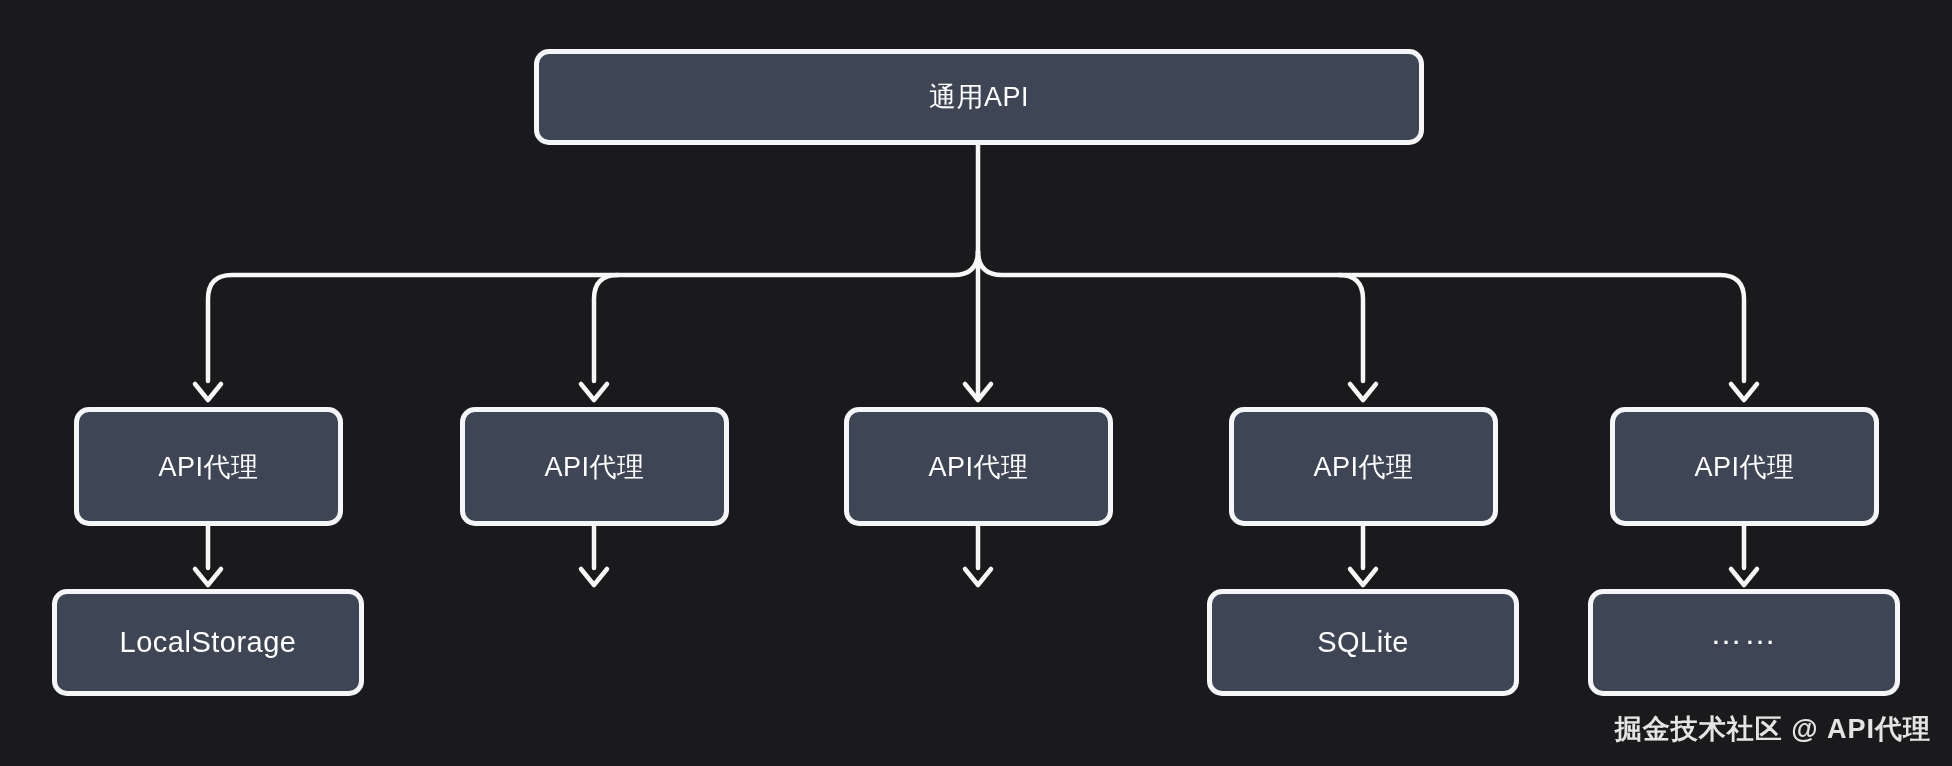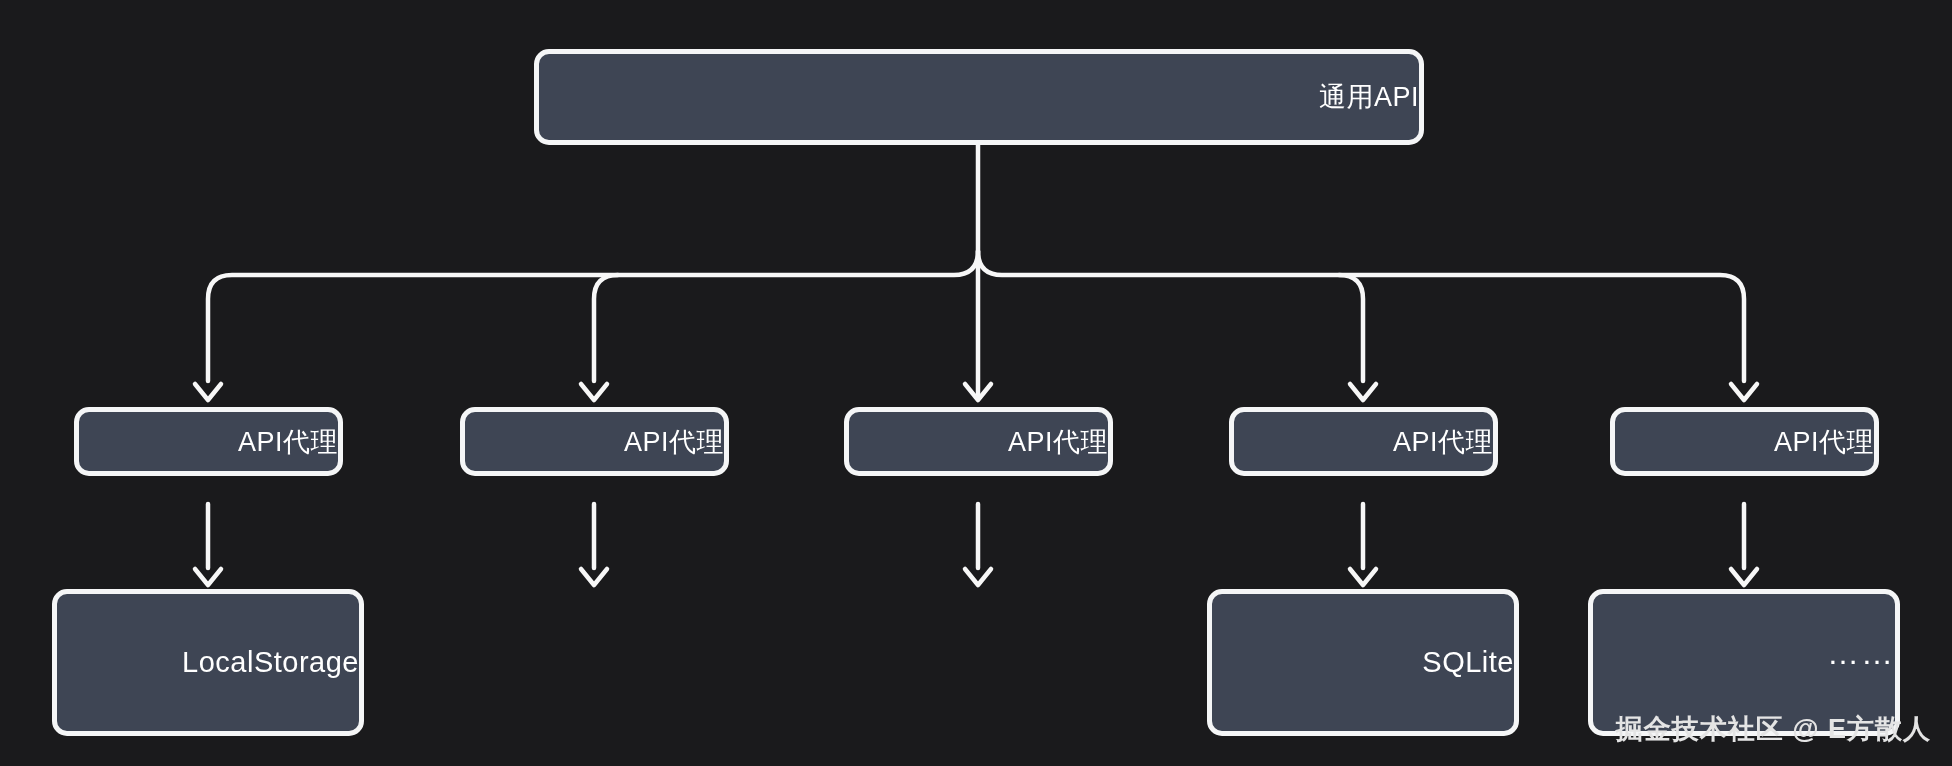--- a/index.html
+++ b/index.html
@@ -11,33 +11,33 @@
     font-family:"Liberation Sans","DejaVu Sans",sans-serif;
   }
   .stage{position:absolute;inset:0;width:1952px;height:766px;}
   svg.connectors{position:absolute;left:0;top:0;}
   .node{
     position:absolute;
     box-sizing:border-box;
     background:#3e4554;
     border:5px solid #f5f6f7;
     border-radius:15px;
-    display:flex;align-items:center;justify-content:flex-end;
+    display:flex;align-items:center;justify-content:center;
     color:#ffffff;
   }
   .node-root{
     left:534px;top:49px;width:890px;height:96px;
     font-size:27px;letter-spacing:0.5px;
   }
   .node-mid{
-    top:407px;width:269px;height:69px;
+    top:407px;width:269px;height:119px;
     font-size:27px;letter-spacing:0.5px;
   }
   .node-bottom{
-    top:589px;width:312px;height:147px;
+    top:589px;width:312px;height:107px;
     font-size:29px;letter-spacing:0.5px;
   }
   .c1{left:74px;}  .c1b{left:52px;}
   .c2{left:460px;} .c2b{left:438px;}
   .c3{left:844px;} .c3b{left:822px;}
   .c4{left:1229px;}.c4b{left:1207px;}
   .c5{left:1610px;}.c5b{left:1588px;}
   .node-label{white-space:nowrap;}
   .dots{transform:translateY(-9px);font-size:32px;letter-spacing:2px;}
   .watermark{
@@ -109,14 +109,14 @@
   <div class="node node-bottom c1b">
     <span class="node-label">LocalStorage</span>
   </div>
   <div class="node node-bottom c4b">
     <span class="node-label">SQLite</span>
   </div>
   <div class="node node-bottom c5b">
     <span class="node-label dots">……</span>
   </div>
 
-  <div class="watermark">掘金技术社区 @ E方散人</div>
+  <div class="watermark">掘金技术社区 @ API代理</div>
 </div>
 
 </body></html>

